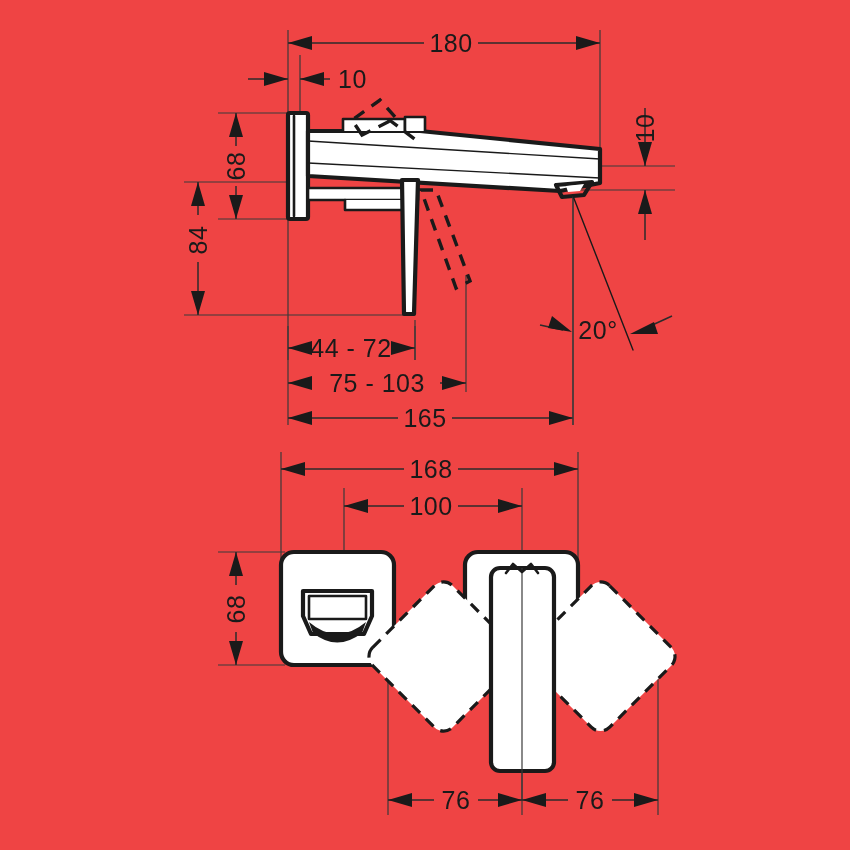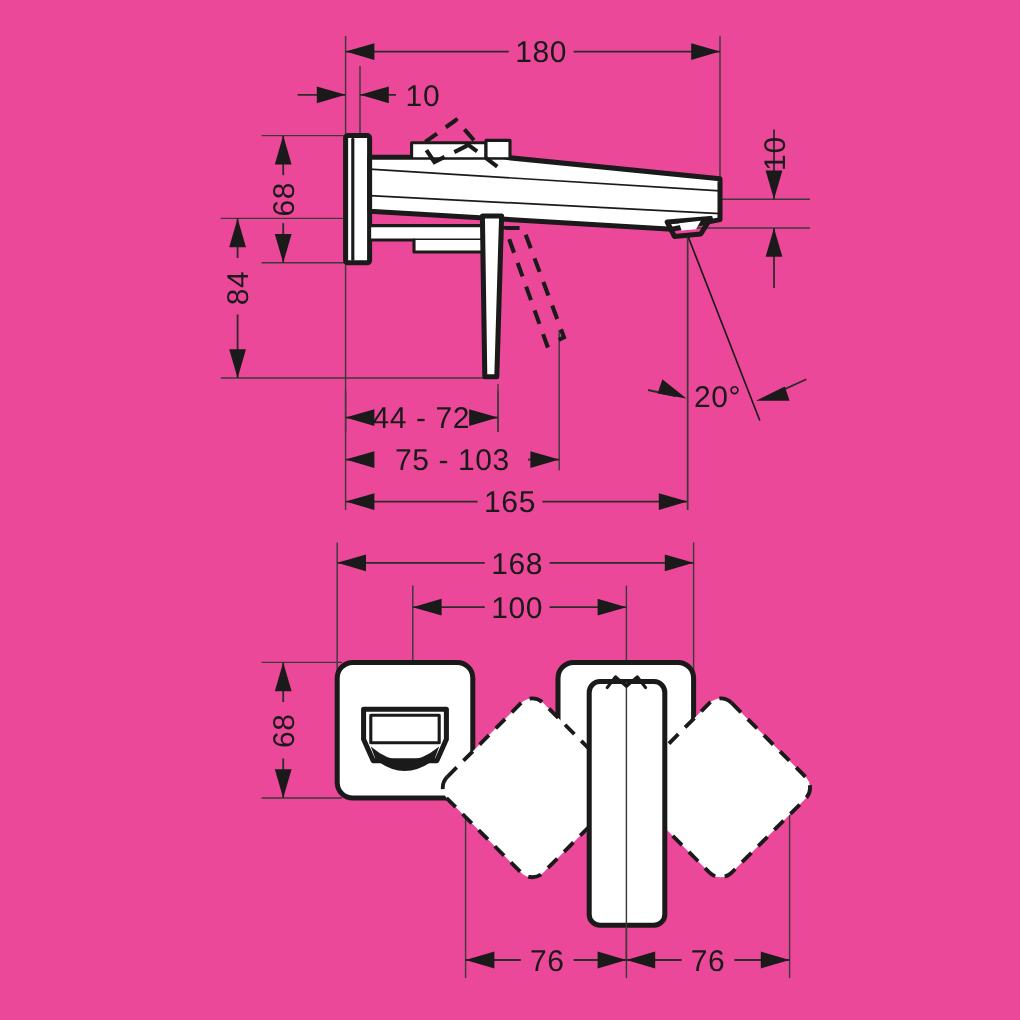--- a/index.html
+++ b/index.html
@@ -8,21 +8,21 @@
     padding: 0;
     background: #ffffff;
   }
   body {
     font-family: "Liberation Sans", sans-serif;
   }
   #sheet {
     position: relative;
     width: 850px;
     height: 850px;
-    background: #ec4899;
+    background: #ef4444;
     overflow: hidden;
   }
   #sheet svg {
     display: block;
     position: absolute;
     top: 0;
     left: 0;
   }
   text {
     font-family: "Liberation Sans", sans-serif;

